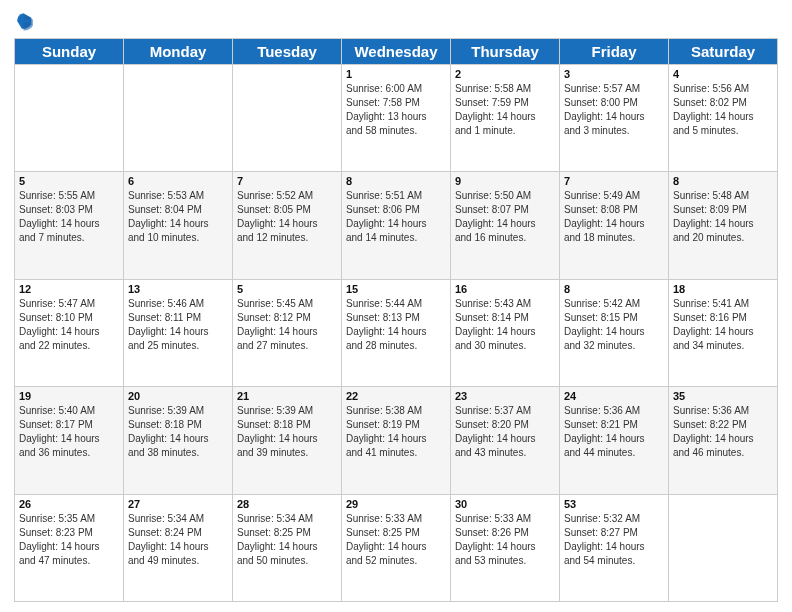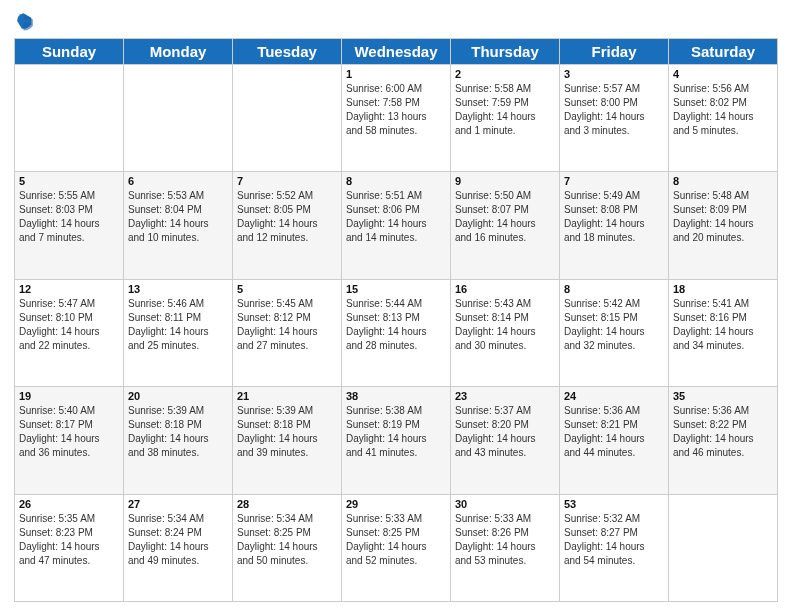--- a/index.html
+++ b/index.html
@@ -225,21 +225,21 @@
           </td>
           <td>
             <div class="day-num">20</div>
             <div class="cell-content">Sunrise: 5:39 AM<br>Sunset: 8:18 PM<br>Daylight: 14 hours and 38 minutes.</div>
           </td>
           <td>
             <div class="day-num">21</div>
             <div class="cell-content">Sunrise: 5:39 AM<br>Sunset: 8:18 PM<br>Daylight: 14 hours and 39 minutes.</div>
           </td>
           <td>
-            <div class="day-num">38</div>
+            <div class="day-num">22</div>
             <div class="cell-content">Sunrise: 5:38 AM<br>Sunset: 8:19 PM<br>Daylight: 14 hours and 41 minutes.</div>
           </td>
           <td>
             <div class="day-num">23</div>
             <div class="cell-content">Sunrise: 5:37 AM<br>Sunset: 8:20 PM<br>Daylight: 14 hours and 43 minutes.</div>
           </td>
           <td>
             <div class="day-num">24</div>
             <div class="cell-content">Sunrise: 5:36 AM<br>Sunset: 8:21 PM<br>Daylight: 14 hours and 44 minutes.</div>
           </td>

